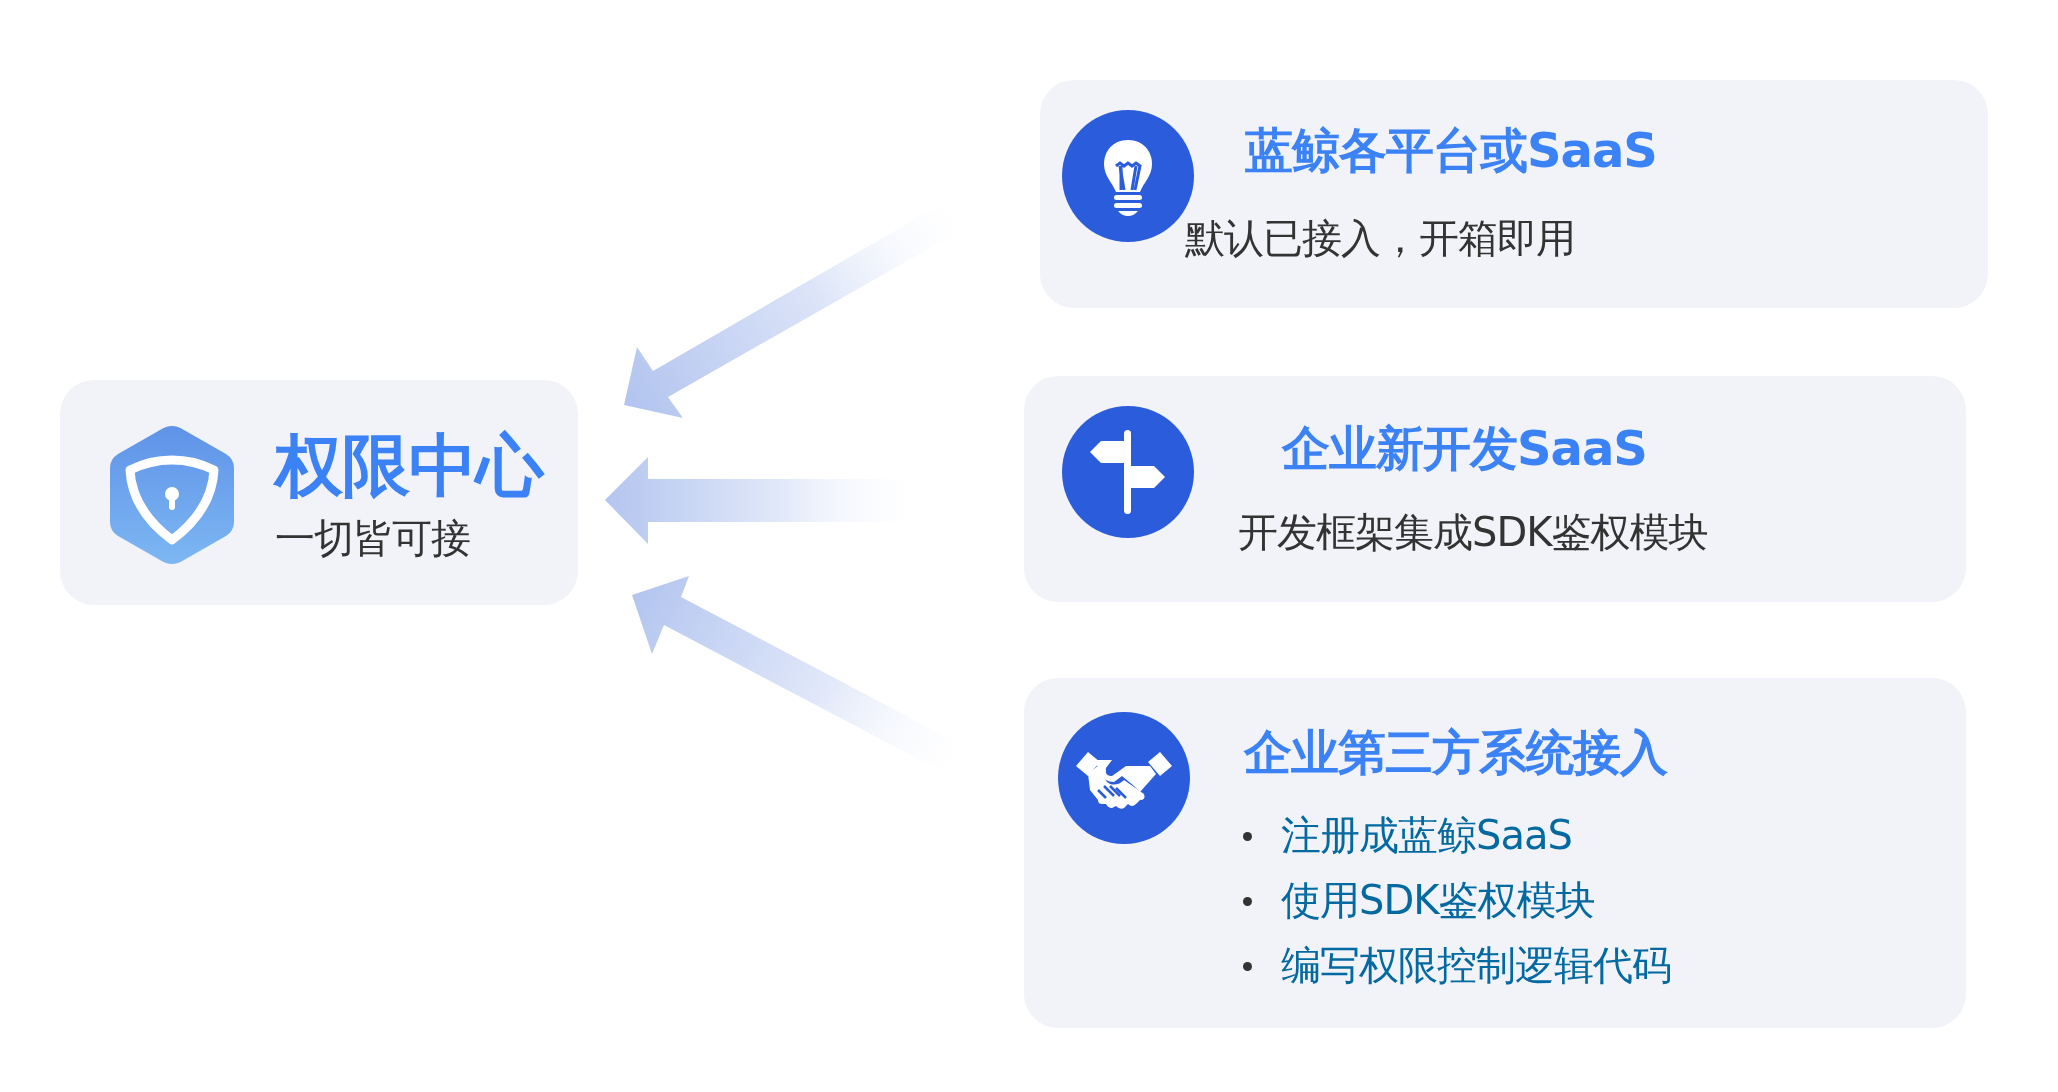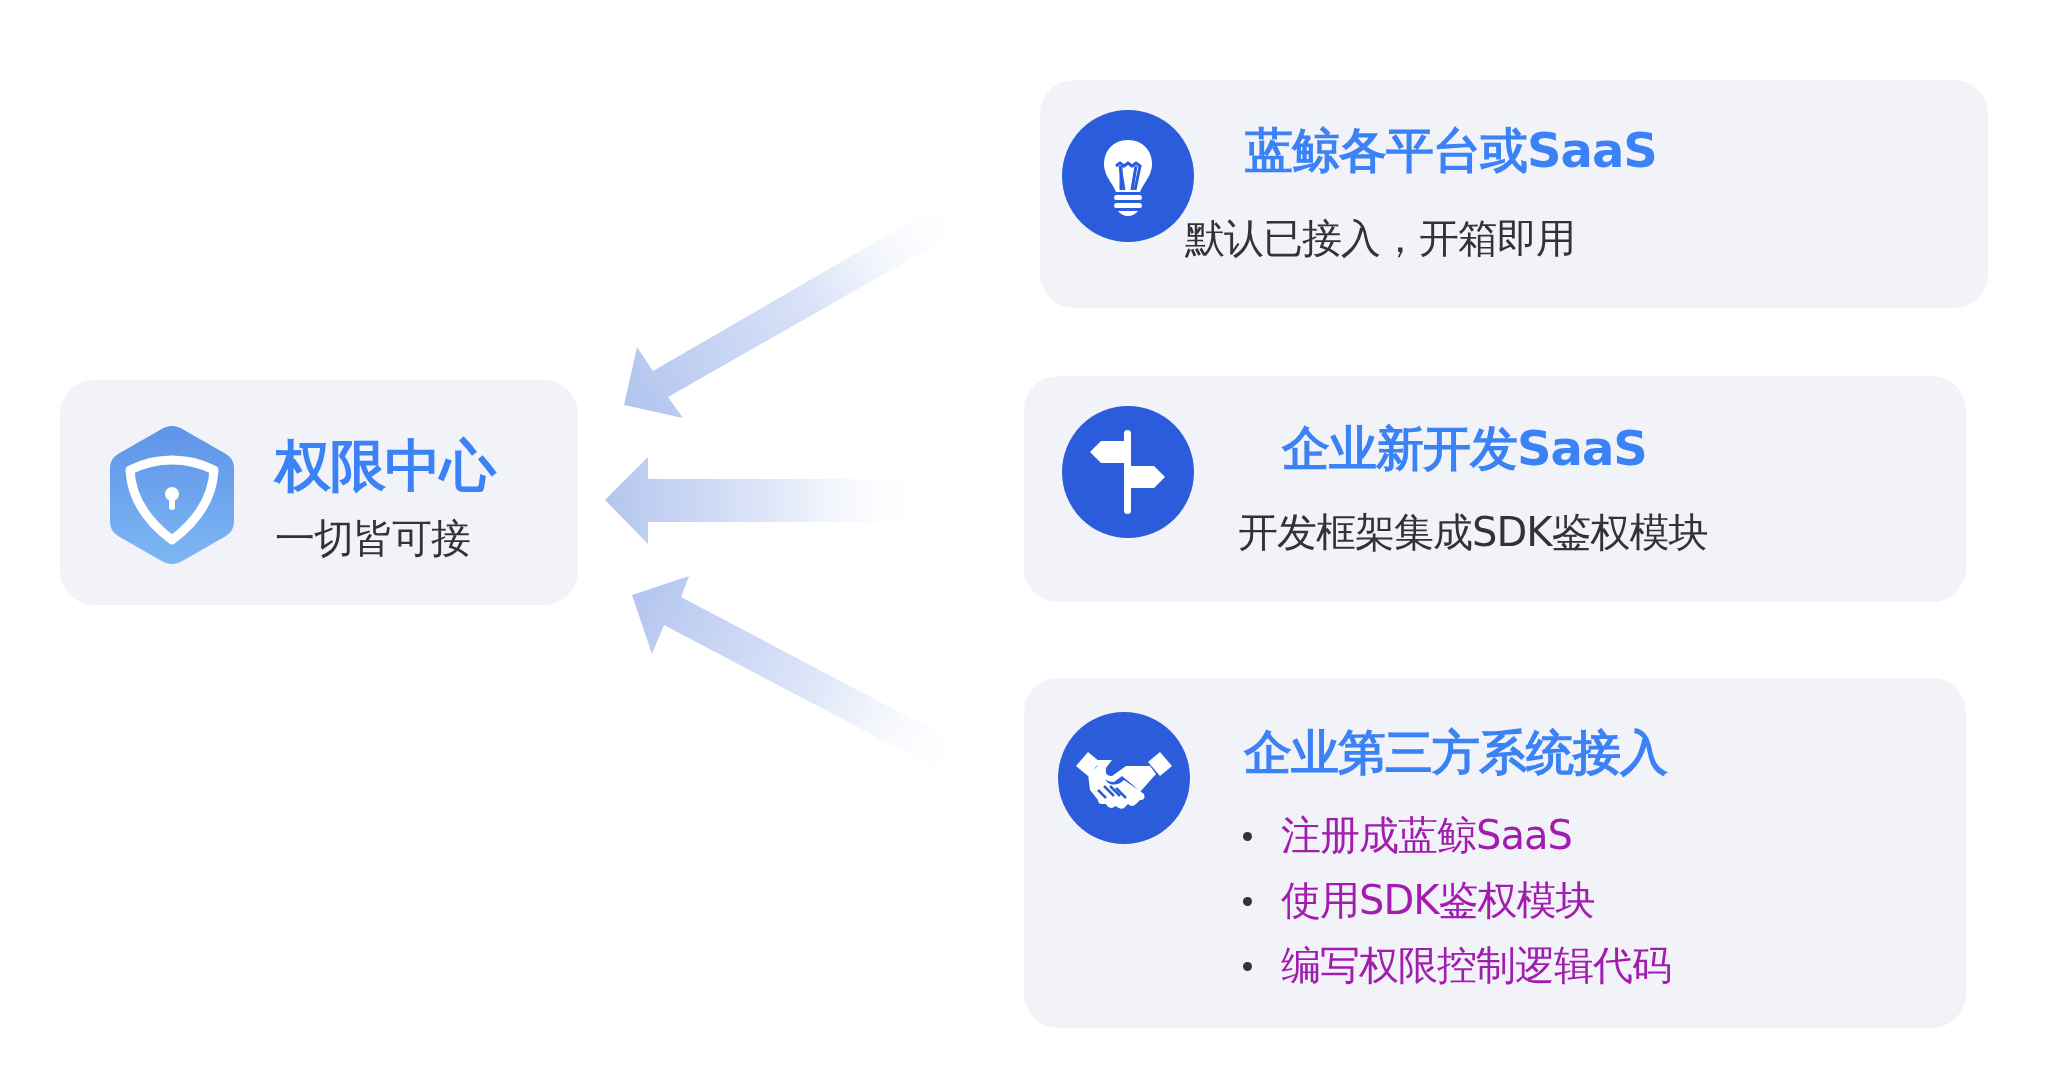--- a/index.html
+++ b/index.html
@@ -4,21 +4,21 @@
 <style>
   html, body { margin: 0; padding: 0; background: #ffffff; }
   body { width: 2058px; height: 1092px; position: relative; overflow: hidden;
          font-family: "DejaVu Sans", "Liberation Sans", sans-serif; }
   .card { position: absolute; background: #F2F3F8; border-radius: 34px; }
   .title { position: absolute; font-weight: bold; color: #3b82f6; white-space: nowrap; letter-spacing: -1px; }
   .sub { position: absolute; color: #333333; white-space: nowrap; letter-spacing: -1px; }
   .circle { position: absolute; border-radius: 50%; background: #2A5CDB; display: flex; align-items: center; justify-content: center; }
   .arrows { position: absolute; left: 0; top: 0; }
   ul.bullets { position: absolute; margin: 0; padding: 0; list-style: none; }
-  ul.bullets li { position: relative; height: 65px; line-height: 65px; font-size: 40px; color: #a21caf; padding-left: 38px; white-space: nowrap; letter-spacing: -1px; }
+  ul.bullets li { position: relative; height: 65px; line-height: 65px; font-size: 40px; color: #0369a1; padding-left: 38px; white-space: nowrap; letter-spacing: -1px; }
   ul.bullets li .dot { position: absolute; left: 0; top: 29px; width: 9px; height: 9px; border-radius: 50%; background: #333; }
 </style>
 </head>
 <body>
 
 <svg class="arrows" width="2058" height="1092" viewBox="0 0 2058 1092">
   <defs>
     <linearGradient id="g1" gradientUnits="userSpaceOnUse" x1="630" y1="400" x2="965" y2="200">
       <stop offset="0" stop-color="#B3C5EF"></stop>
       <stop offset="0.55" stop-color="#DCE4F8"></stop>
@@ -52,21 +52,21 @@
         <stop offset="0" stop-color="#5F93E8"></stop>
         <stop offset="1" stop-color="#7DB7F3"></stop>
       </linearGradient>
     </defs>
     <path d="M64 2 Q70 2 76 6 L118 30 Q126 35 126 44 L126 98 Q126 107 118 112 L76 136 Q70 140 64 140 Q58 140 52 136 L10 112 Q2 107 2 98 L2 44 Q2 35 10 30 L52 6 Q58 2 64 2 Z" fill="url(#hexg)"></path>
     <path d="M64 36 Q86 36 106 46 Q104 86 64 116 Q24 86 22 46 Q42 36 64 36 Z" fill="none" stroke="#FFFFFF" stroke-width="9" stroke-linejoin="round"></path>
     <circle cx="64" cy="70" r="7" fill="#FFFFFF"></circle>
     <rect x="61" y="72" width="6" height="14" rx="3" fill="#FFFFFF"></rect>
   </svg>
 </div>
-<div class="title" style="left:275px; top:432px; font-size:56px; line-height:68px;">权限中心</div>
+<div class="title" style="left:275px; top:432px; font-size:68px; line-height:68px;">权限中心</div>
 <div class="sub" style="left:275px; top:512px; font-size:40px; line-height:52px;">一切皆可接</div>
 
 <div class="card" style="left:1040px; top:80px; width:948px; height:228px;"></div>
 <div class="circle" style="left:1062px; top:110px; width:132px; height:132px;">
   <svg width="60" height="80" viewBox="0 0 60 80">
     <path d="M30 4 C14 4 6 16 6 28 C6 40 14 46 18 56 L42 56 C46 46 54 40 54 28 C54 16 46 4 30 4 Z" fill="#FFFFFF"></path>
     <path d="M18 30 L22 27 L26 30 L30 27 L34 30 L38 27 L42 30 L37 54 M23 30 L23 54" stroke="#2A5CDB" stroke-width="3" fill="none"></path>
     <path d="M22 30 L26 54 M38 30 L34 54" stroke="#2A5CDB" stroke-width="3" fill="none"></path>
     <rect x="16" y="59" width="28" height="5" rx="2.5" fill="#FFFFFF"></rect>
     <rect x="16" y="67" width="28" height="5" rx="2.5" fill="#FFFFFF"></rect>

